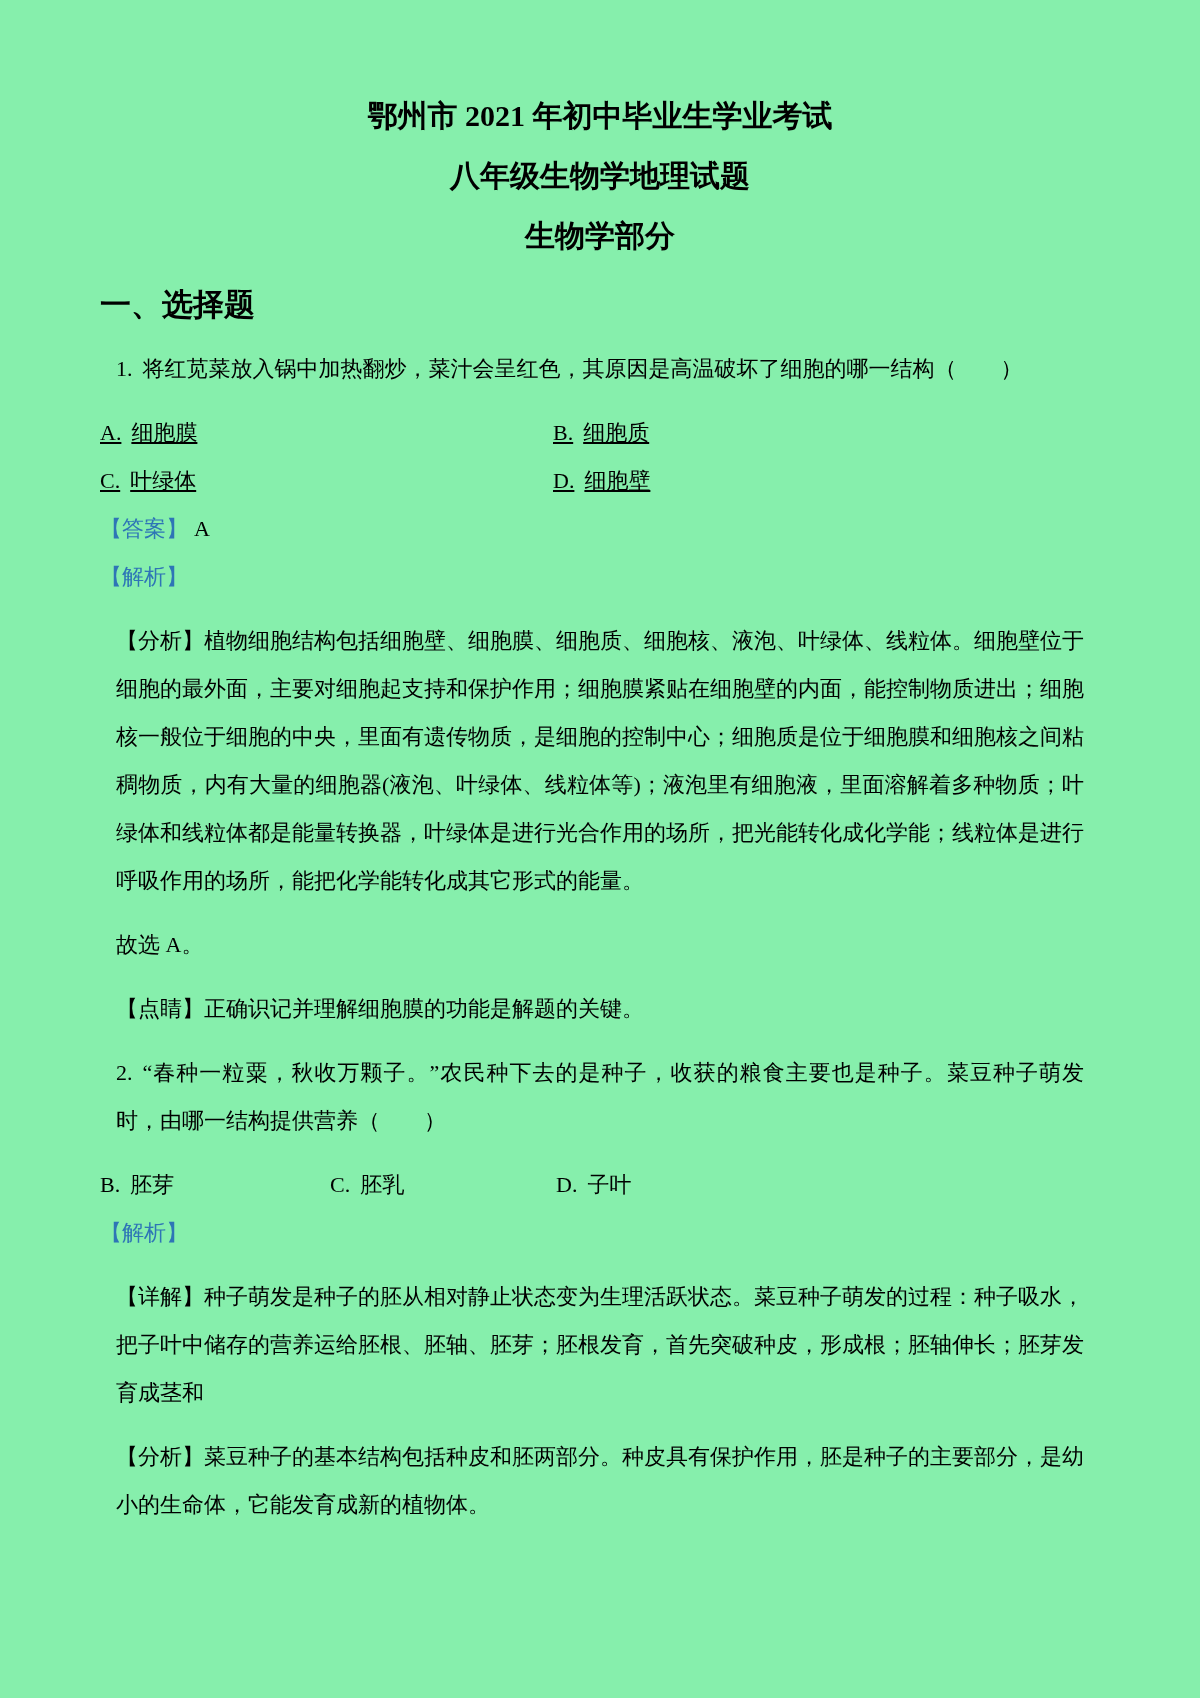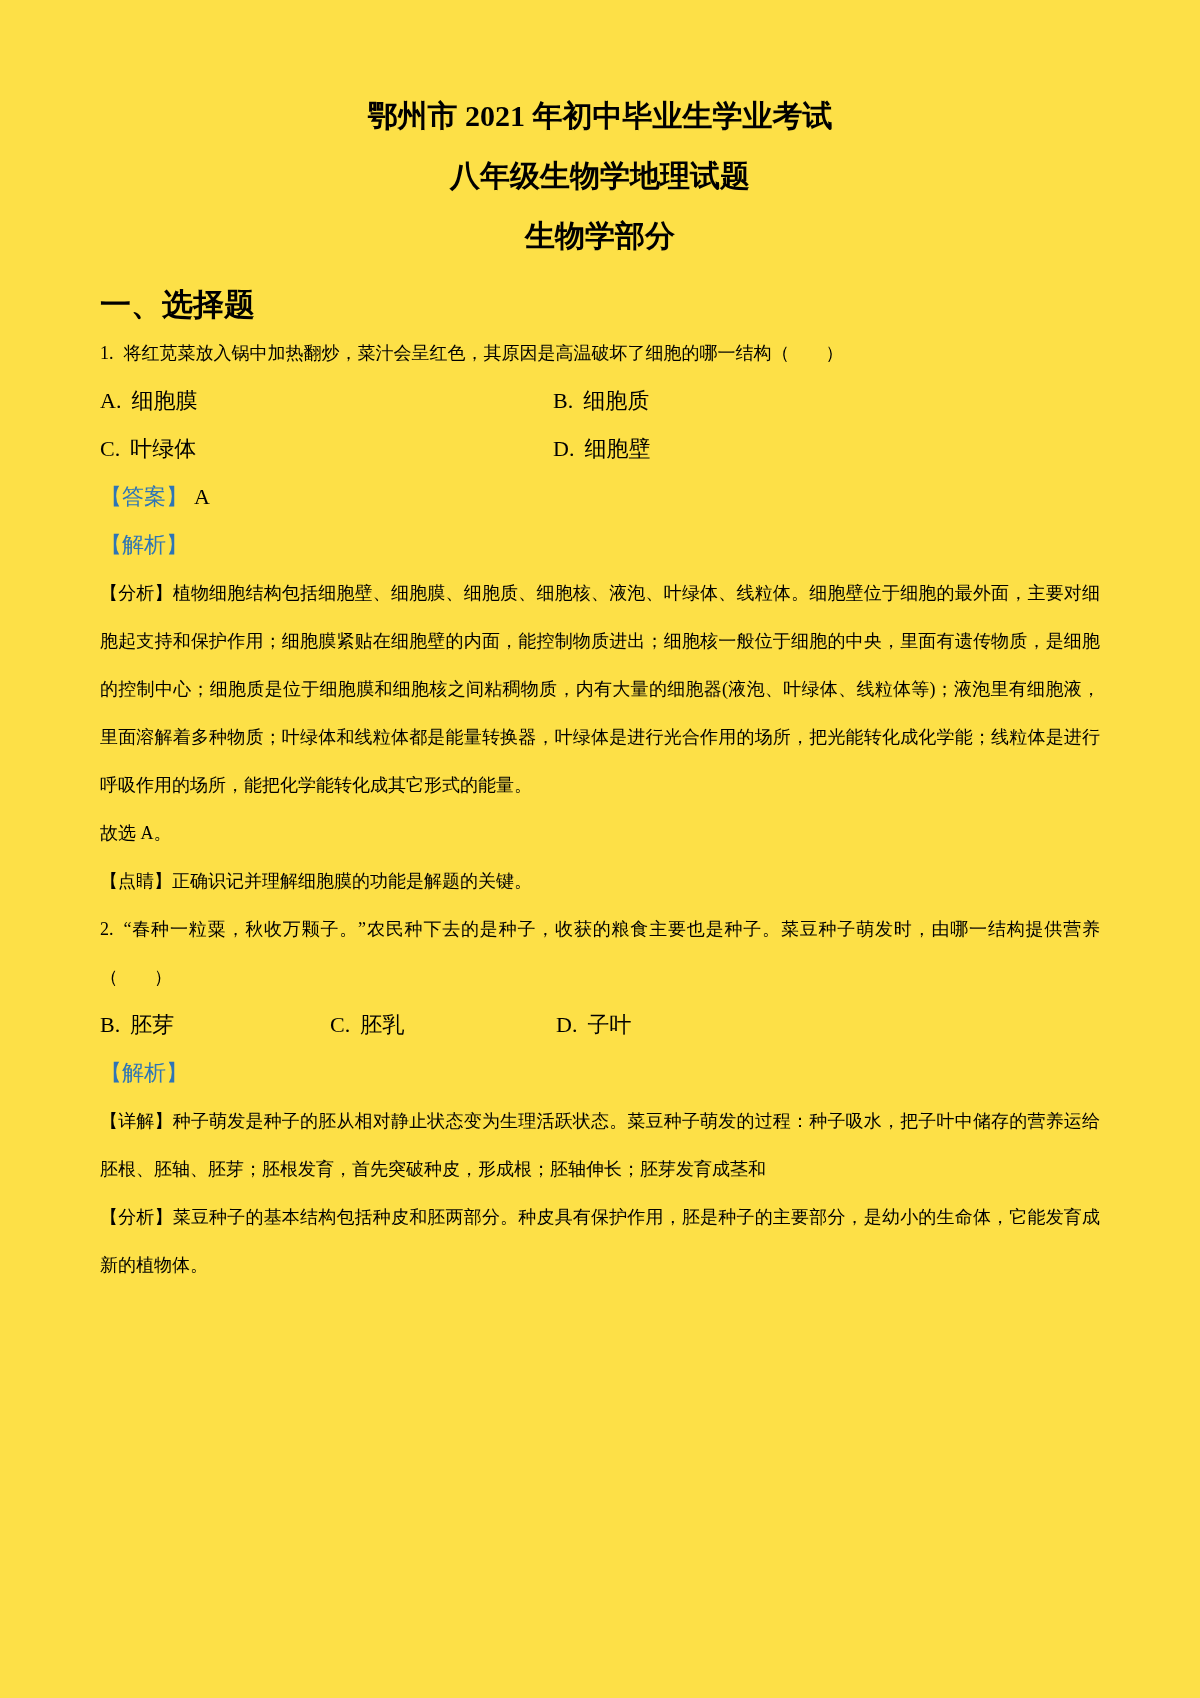--- a/index.html
+++ b/index.html
@@ -1,27 +1,27 @@
 <!DOCTYPE html>
 <html><head>
 <meta charset="utf-8">
 <style>
   html, body { margin:0; padding:0; background:#ffffff; }
   .page {
     width:1200px; height:1698px; box-sizing:border-box;
-    padding:86px 100px 40px 100px; background:#fde047;
+    padding:86px 100px 40px 100px; background:#86efac;
     font-family:"Liberation Serif","DejaVu Serif",serif;
     color:#000000; overflow:hidden;
   }
   .doc-title { font-size:30px; font-weight:700; text-align:center; line-height:60px; margin:0; }
   .section-heading { font-size:31px; font-weight:700; line-height:48px; margin:15px 0 0 0; }
   .row  { font-size:22px; line-height:48px; margin:0; }
-  .para { font-size:18px; line-height:48px; margin:0; text-align:justify; }
+  .para { font-size:22px; line-height:48px; margin:16px; text-align:justify; }
   .q-num { margin-right:10px; }
-  .options-2col { display:grid; grid-template-columns:453px 1fr; }
+  .options-2col { display:grid; grid-template-columns:453px 1fr;text-decoration:underline; }
   .options-4col { display:grid; grid-template-columns:230px 226px 230px 1fr; }
   .opt-label { margin-right:10px; }
   .blue { color:#2E75B6; }
   .answer-value { margin-left:6px; }
 </style>
 </head>
 <body>
 
 <div class="page">
 

